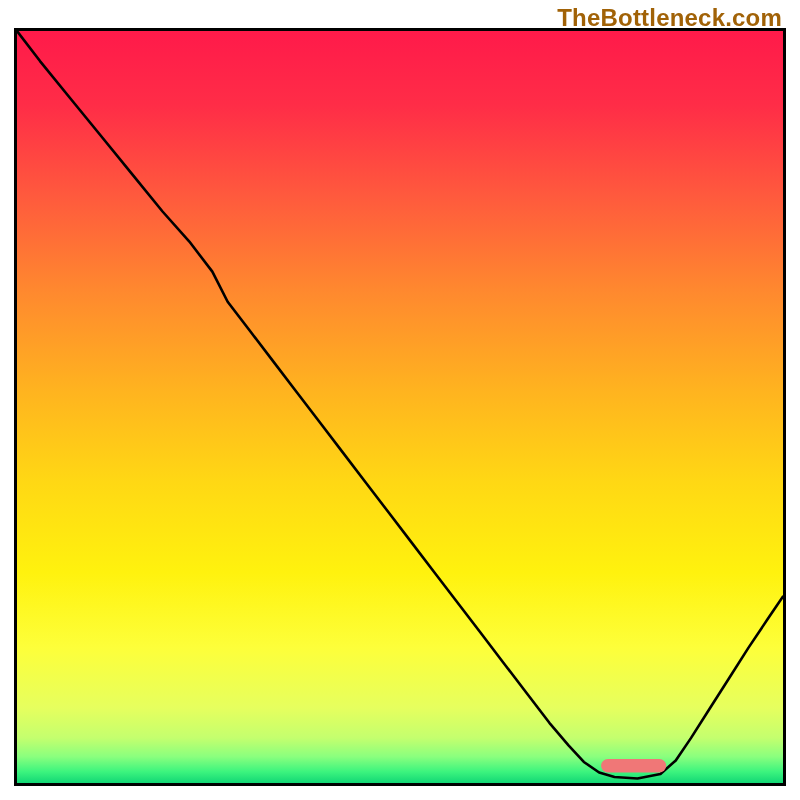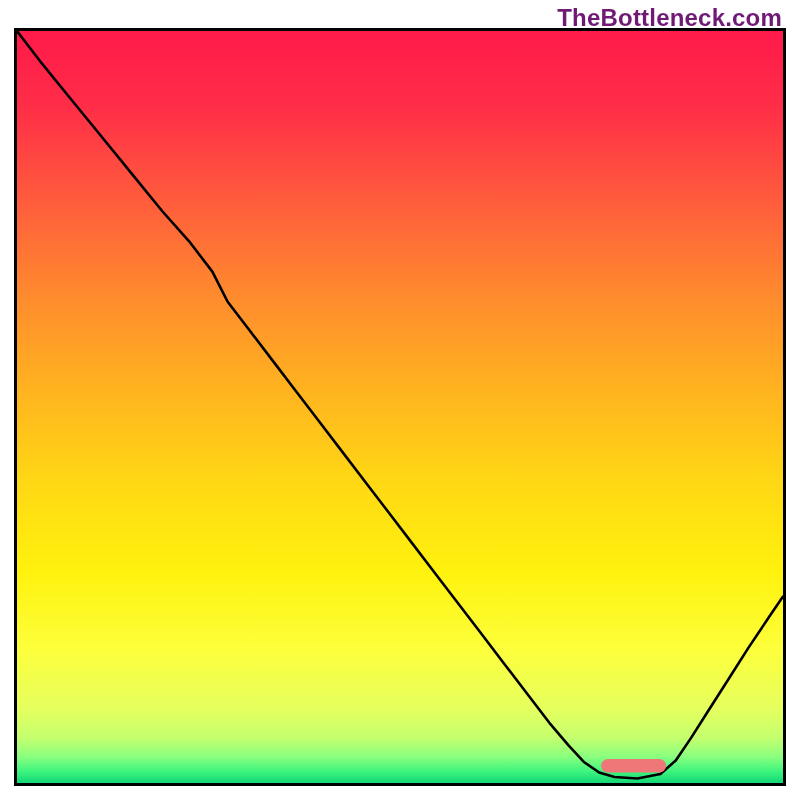--- a/index.html
+++ b/index.html
@@ -15,21 +15,21 @@
     position: relative;
     width: 800px;
     height: 800px;
   }
   .watermark {
     position: absolute;
     top: 4px;
     right: 18px;
     font-size: 24px;
     font-weight: 600;
-    color: #701a75;
+    color: #a16207;
     letter-spacing: 0.2px;
   }
   .plot-wrapper {
     position: absolute;
     left: 14px;
     top: 28px;
     width: 772px;
     height: 758px;
     border: 3px solid #000;
     box-sizing: border-box;

